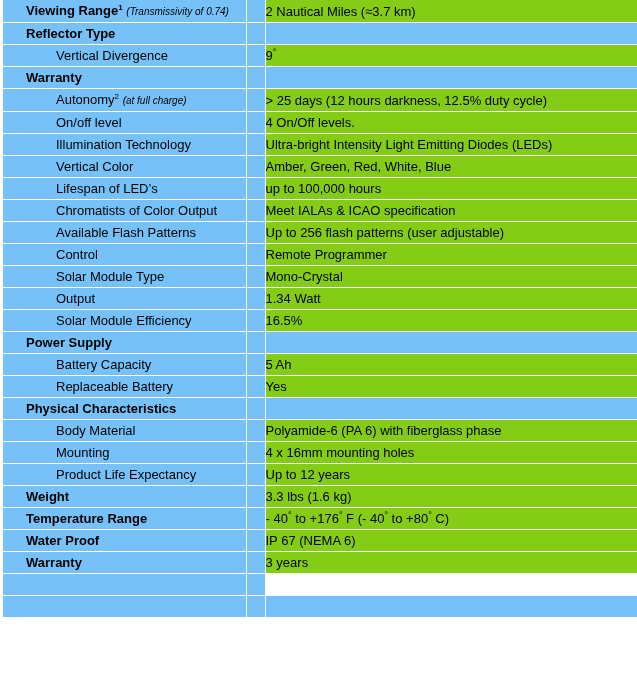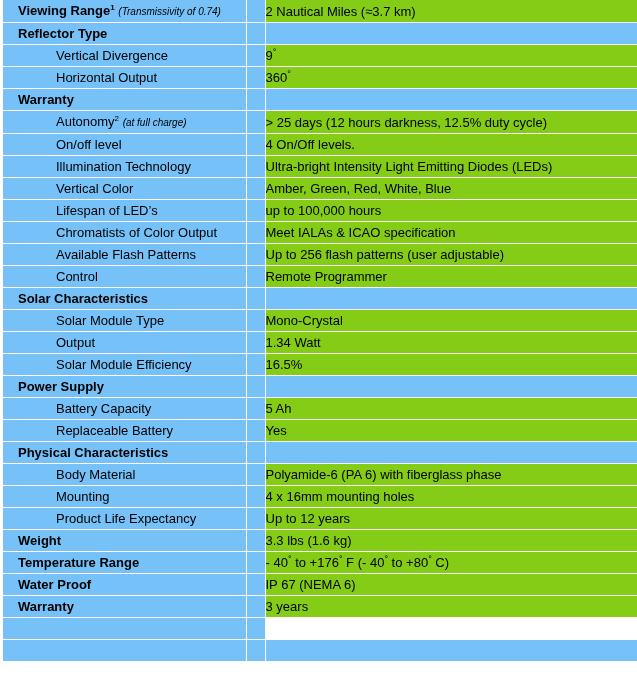--- a/index.html
+++ b/index.html
@@ -59,21 +59,21 @@
   }
   
   td.value.plainwhite {
     background: #ffffff;
     border-bottom: none;
   }
 
   
   .lbl {
     display: block;
-    padding-left: 15px;
+    padding-left: 23px;
   }
   .lbl.top   { font-weight: bold; }
   .lbl.sub   { font-weight: normal; padding-left: 53px; }
   .lbl.section { font-weight: bold; }
 
   .note {
     font-style: italic;
     font-weight: normal;
     font-size: 10px;
   }
@@ -121,28 +121,20 @@
         <td class="gutter"></td>
         <td class="label">
           <span class="lbl sub">Vertical Divergence</span>
         </td>
         <td class="gap"></td>
         <td class="value"><span>9<span class="deg">°</span></span></td>
       </tr>
       <tr>
         <td class="gutter"></td>
         <td class="label">
-          <span class="lbl sub">Horizontal Output</span>
-        </td>
-        <td class="gap"></td>
-        <td class="value"><span>360<span class="deg">°</span></span></td>
-      </tr>
-      <tr>
-        <td class="gutter"></td>
-        <td class="label">
           <span class="lbl section">Warranty</span>
         </td>
         <td class="gap"></td>
         <td class="value blue"></td>
       </tr>
       <tr>
         <td class="gutter"></td>
         <td class="label">
           <span class="lbl sub">Autonomy<sup>2</sup> <span class="note">(at full charge)</span></span>
         </td>
@@ -197,28 +189,20 @@
         <td class="gap"></td>
         <td class="value"><span>Up to 256 flash patterns (user adjustable)</span></td>
       </tr>
       <tr>
         <td class="gutter"></td>
         <td class="label">
           <span class="lbl sub">Control</span>
         </td>
         <td class="gap"></td>
         <td class="value"><span>Remote Programmer</span></td>
-      </tr>
-      <tr>
-        <td class="gutter"></td>
-        <td class="label">
-          <span class="lbl section">Solar Characteristics</span>
-        </td>
-        <td class="gap"></td>
-        <td class="value blue"></td>
       </tr>
       <tr>
         <td class="gutter"></td>
         <td class="label">
           <span class="lbl sub">Solar Module Type</span>
         </td>
         <td class="gap"></td>
         <td class="value"><span>Mono-Crystal</span></td>
       </tr>
       <tr>

